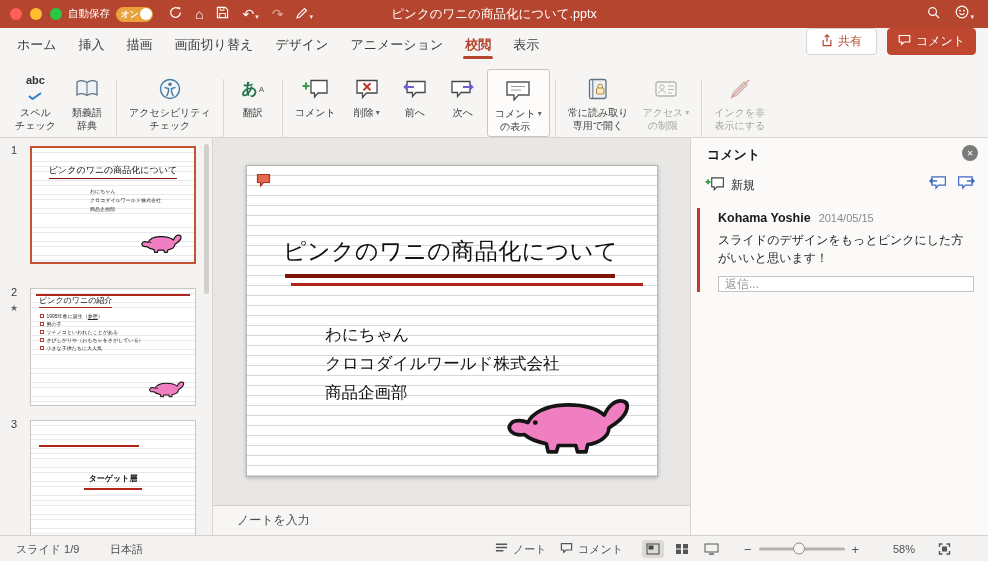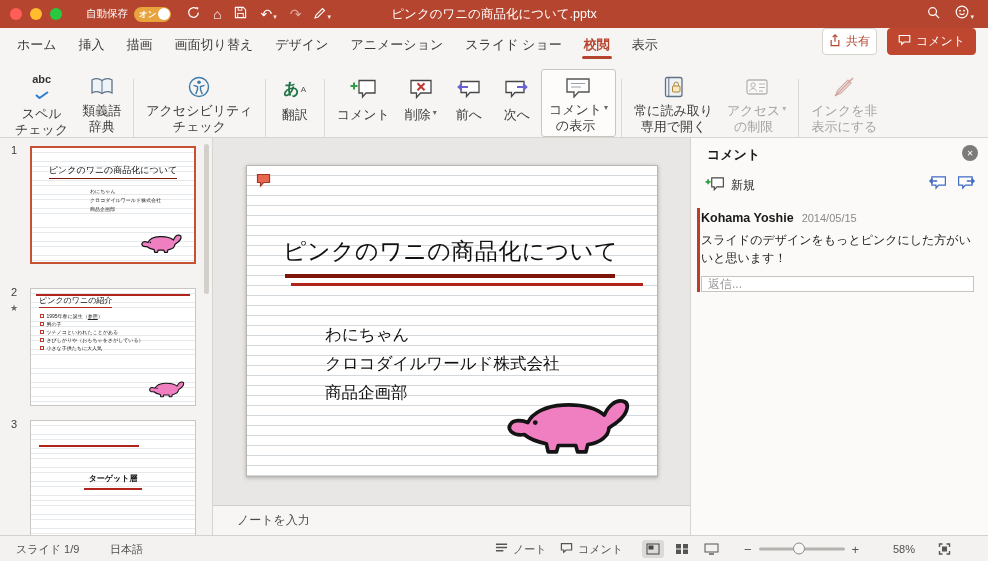--- a/index.html
+++ b/index.html
@@ -6,46 +6,46 @@
   html,body{width:988px;height:561px;overflow:hidden}
   body{font-family:"Liberation Sans","DejaVu Sans",sans-serif;background:#e9e7e5;color:#222}
   .window{position:relative;width:988px;height:561px;background:#fff}
 
   
   .titlebar{position:absolute;top:0;left:0;right:0;height:28px;background:#b5452e;display:flex;align-items:center;color:#fff;z-index:5}
   .tb-title{position:absolute;left:0;right:0;text-align:center;font-size:12.5px;color:#fff;pointer-events:none}
   .traffic{display:flex;gap:8px;margin-left:10px;z-index:2}
   .tl{width:12px;height:12px;border-radius:50%}
   .tl.red{background:#ff5f57}.tl.yellow{background:#febc2e}.tl.green{background:#28c840}
-  .autosave{display:flex;align-items:center;gap:6px;margin-left:24px;font-size:10.5px;z-index:2}
+  .autosave{display:flex;align-items:center;gap:6px;margin-left:6px;font-size:10.5px;z-index:2}
   .toggle{width:37px;height:15px;border-radius:8px;background:#e8a33d;position:relative}
   .toggle .knob{position:absolute;right:1.5px;top:1.5px;width:12px;height:12px;border-radius:50%;background:#fff}
   .toggle .on{position:absolute;left:5px;top:2.5px;font-size:8.5px;color:#fff;font-weight:bold}
   .tb-icons{display:flex;align-items:center;gap:13px;margin-left:16px;font-size:14px;z-index:2}
   .tb-icons .glyph{font-size:14px;line-height:1}
   .tb-right{margin-left:auto;display:flex;align-items:center;gap:15px;margin-right:14px;z-index:2}
   .chev-sm{font-size:7px;margin-left:1px;opacity:.9}
   .dim{opacity:.55}
 
   
   .tabbar{position:absolute;top:28px;left:0;right:0;height:34px;background:#f6f5f3;display:flex;align-items:flex-start}
   .tab{padding:0 11px;height:100%;display:flex;align-items:center;font-size:13px;color:#3b3b3b;position:relative;cursor:default}
   .tab:first-child{margin-left:6px}
   .tab.active{color:#b5452e;font-weight:bold}
   .tab.active::after{content:"";position:absolute;left:9px;right:9px;bottom:3px;height:3px;background:#b5452e;border-radius:2px}
   .tab-actions{margin-left:auto;display:flex;gap:10px;align-items:center;margin-right:12px}
-  .btn-share{display:flex;gap:5px;align-items:center;background:#fff;border:1px solid #d6d3cf;border-radius:4px;padding:4px 6px;font-size:12px;color:#b5452e}
+  .btn-share{display:flex;gap:5px;align-items:center;background:#fff;border:1px solid #d6d3cf;border-radius:4px;padding:4px 14px;font-size:12px;color:#b5452e}
   .btn-comments{display:flex;gap:5px;align-items:center;background:#bf472f;border:1px solid #bf472f;border-radius:4px;padding:4px 10px;font-size:12px;color:#fff}
 
   
   .ribbon{position:absolute;top:62px;left:0;right:0;height:76px;background:#f6f5f3;border-bottom:1px solid #d8d5d1;display:flex;align-items:flex-end;padding:0 8px}
   .rbtn{display:flex;flex-direction:column;align-items:center;padding:5px 7px 2px;min-width:48px;height:68px}
   .rbtn .ric{height:30px;display:flex;align-items:center;justify-content:center}
   .lblrow{display:flex;align-items:flex-start;justify-content:center}
-  .rb-label{font-size:13px;line-height:1.25;color:#3c3c3c;text-align:center;white-space:pre-line;margin-top:3px}
+  .rb-label{font-size:10px;line-height:1.25;color:#3c3c3c;text-align:center;white-space:pre-line;margin-top:3px}
   .chev{font-size:8px;color:#666;margin:4px 0 0 2px}
   .sep{width:1px;height:58px;background:#dcd9d5;margin:0 5px;flex:0 0 auto}
   .rbtn.boxed{border:1px solid #c9c6c2;border-radius:3px;background:#fdfcfb}
   .rbtn.disabled{opacity:.45}
   .abc{font-size:11px;font-weight:bold;color:#333;line-height:1}
   .trans-main{font-size:16px;font-weight:bold;color:#217346;line-height:1}
   .trans-sub{font-size:8px;color:#555;margin-left:1px;vertical-align:top}
 
   
   .thumbs{position:absolute;top:138px;left:0;width:213px;bottom:26px;background:#f4f3f1;border-right:1px solid #d8d5d1;overflow:hidden}
@@ -83,21 +83,21 @@
   .slide-body{margin:34px 0 0 78px;font-size:16.5px;line-height:29px;color:#111}
   .main-croc{position:absolute;right:15px;bottom:13px;width:138px;height:69px}
   .notes{position:absolute;left:0;right:0;bottom:0;height:30px;background:#f7f6f4;border-top:1px solid #d2cfcb;display:flex;align-items:center;padding-left:24px;font-size:12px;color:#4a4a4a}
 
   
   .companel{position:absolute;top:138px;left:690px;right:0;bottom:26px;background:#fbfaf8;border-left:1px solid #d8d5d1}
   .cp-header{position:absolute;top:8px;left:16px;font-size:13px;font-weight:bold;color:#1a1a1a}
   .cp-close{position:absolute;top:7px;right:10px;width:16px;height:16px;border-radius:50%;background:#7c7b79;color:#fff;font-size:8px;display:flex;align-items:center;justify-content:center;font-weight:bold}
   .cp-new{position:absolute;top:38px;left:14px;display:flex;align-items:center;gap:6px;font-size:12px;color:#2a2a2a}
   .cp-nav{position:absolute;top:37px;right:12px;display:flex;gap:10px;align-items:center}
-  .cp-comment{position:absolute;top:70px;left:6px;right:14px;border-left:3px solid #bf3b2b;padding-left:1px}
+  .cp-comment{position:absolute;top:70px;left:6px;right:14px;border-left:3px solid #bf3b2b;padding-left:18px}
   .cp-author{font-weight:bold;font-size:12.5px;color:#1a1a1a}
   .cp-date{color:#8a8a8a;font-size:11px;margin-left:8px}
   .cp-text{margin-top:5px;font-size:12px;line-height:1.5;color:#222}
   .cp-reply{margin-top:9px;width:100%;height:16px;border:1px solid #c7c4c0;background:#fff;font-size:12px;padding:0 6px;color:#333;font-family:inherit}
   .cp-reply::placeholder{color:#9a9a9a}
 
   
   .statusbar{position:absolute;left:0;right:0;bottom:0;height:26px;background:#f3f2f0;border-top:1px solid #d4d1cd;font-size:11px;color:#4f4f4f}
   .sb{position:absolute;top:50%;transform:translateY(-50%);display:flex;align-items:center;gap:5px}
   .sb-counter{left:16px}.sb-lang{left:110px}
@@ -191,23 +191,20 @@
         <span>描画</span>
       </div>
     <div class="tab">
         <span>画面切り替え</span>
       </div>
     <div class="tab">
         <span>デザイン</span>
       </div>
     <div class="tab">
         <span>アニメーション</span>
-      </div>
-    <div class="tab">
-        <span>スライド ショー</span>
       </div>
     <div class="tab active">
         <span>校閲</span>
       </div>
     <div class="tab">
         <span>表示</span>
       </div>
     <div class="tab-actions">
       <div class="btn-share">
         <span><svg width="12" height="13" viewBox="0 0 14 15">

